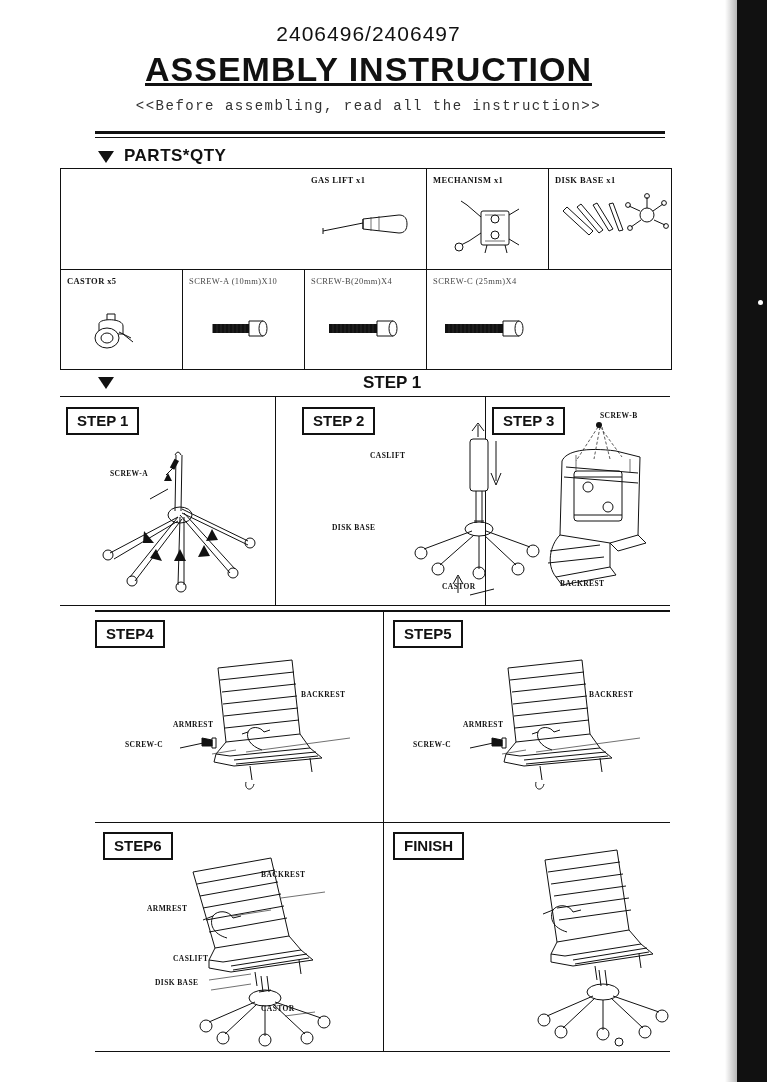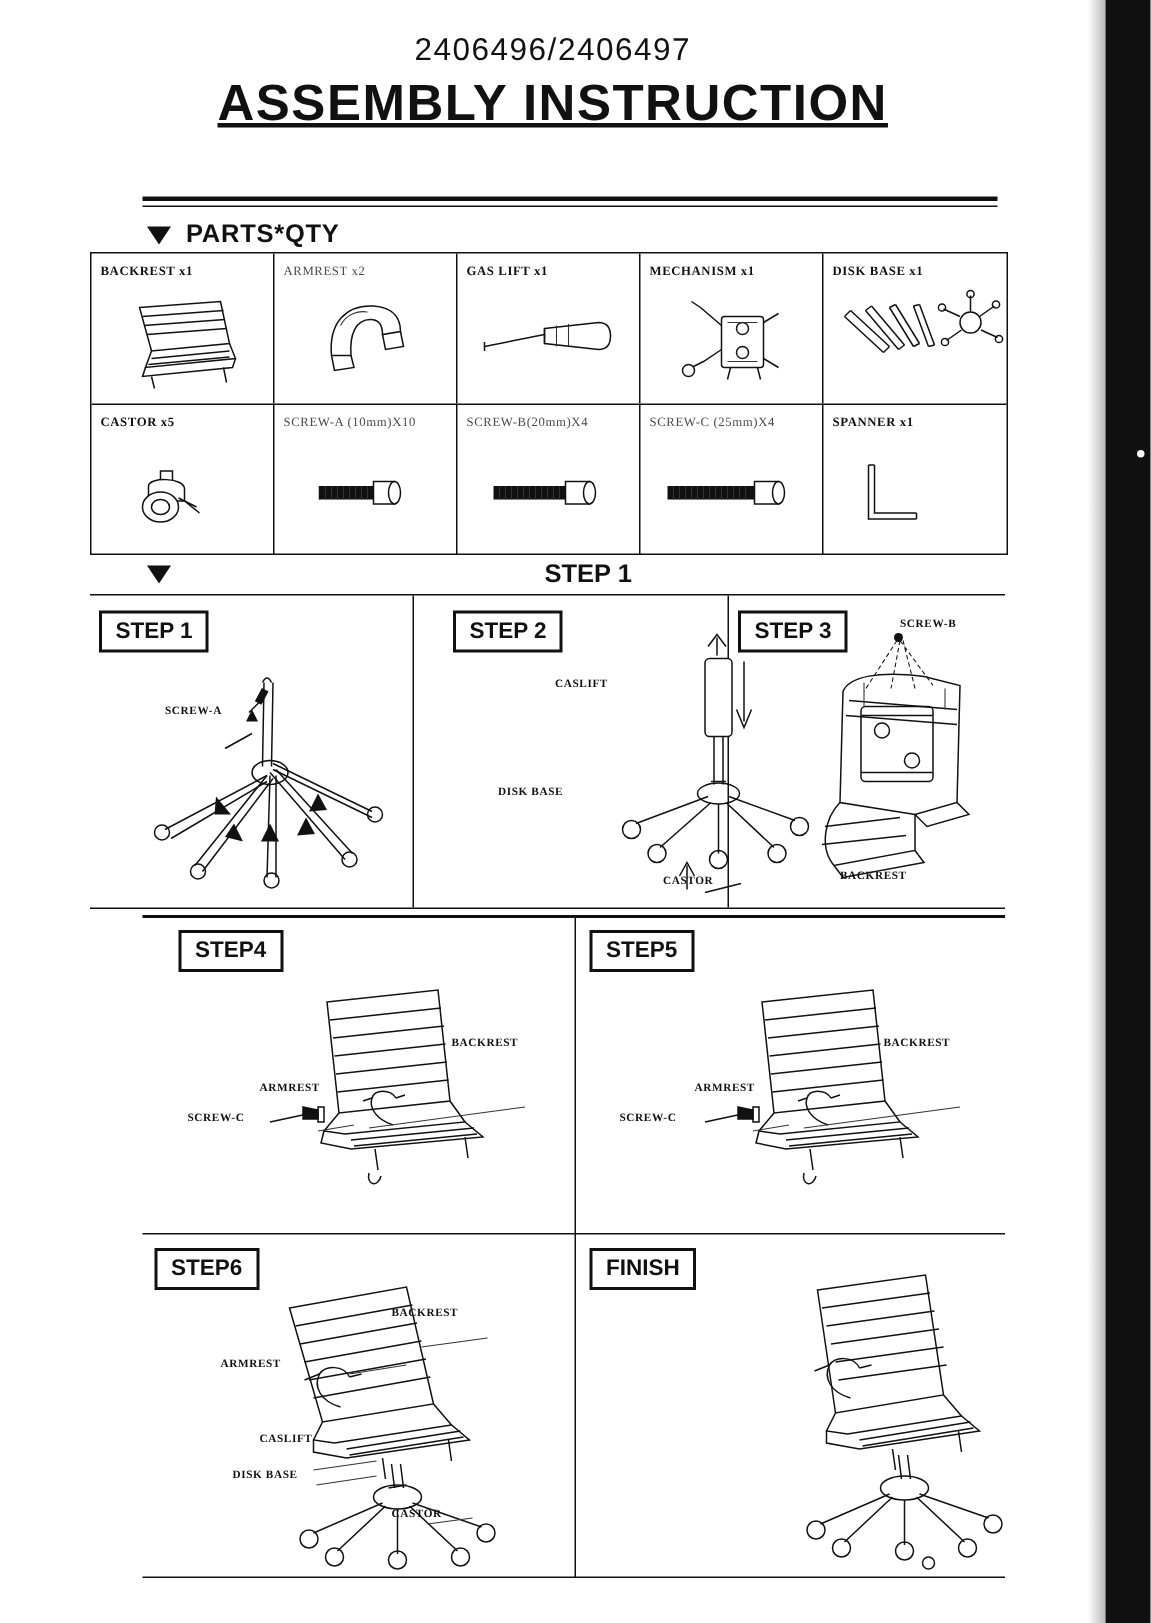--- a/index.html
+++ b/index.html
@@ -58,56 +58,33 @@
 </style>
 </head>
 <body>
 
 <div class="page">
 
   <div class="sheet">
 
     <div class="doc-code">2406496/2406497</div>
     <div class="doc-title">ASSEMBLY INSTRUCTION</div>
+    <div class="doc-sub">&lt;&lt;Before assembling, read all the instruction&gt;&gt;</div>
     <div class="rule-thick"></div>
     <div class="rule-thin"></div>
 
     <div class="sec-head" id="parts-head">
       <span class="tri"></span><span>PARTS*QTY</span>
     </div>
 
     <div class="parts-table">
 
       <div class="parts-row r1">
 
-        <div class="pcell" style="left:0;width:122px;">
-          <div class="plabel">BACKREST x1</div>
-          <div class="pic">
-            <svg viewBox="0 0 122 80" width="122" height="80">
-              <path class="ln" d="M32 18 L86 14 L92 42 L40 47 Z"></path>
-              <path class="ln" d="M34 24 L88 20 M35 30 L89 26 M37 36 L90 32"></path>
-              <path class="ln" d="M40 47 L36 58 L96 52 L92 42"></path>
-              <path class="ln" d="M36 58 L34 64 L94 58 L96 52"></path>
-              <path class="ln" d="M40 52 L92 47 M38 56 L92 51"></path>
-              <path class="ln" d="M40 64 L42 72 M88 58 L90 68"></path>
-            </svg>
-          </div>
-        </div>
-
-        <div class="pcell" style="left:122px;width:122px;">
-          <div class="plabel light">ARMREST x2</div>
-          <div class="pic">
-            <svg viewBox="0 0 122 80" width="122" height="80">
-              <path class="ln" d="M38 50 C36 28 48 16 66 17 C80 18 84 26 84 34 L72 36 C72 30 70 26 64 26 C54 26 50 36 51 50 Z"></path>
-              <path class="ln" d="M84 34 L86 44 L74 46 L72 36"></path>
-              <path class="ln" d="M38 50 L40 60 L53 58 L51 50"></path>
-              <path class="ln-t" d="M44 30 C48 22 56 20 62 21"></path>
-            </svg>
-          </div>
-        </div>
+
 
         <div class="pcell" style="left:244px;width:122px;">
           <div class="plabel">GAS LIFT  x1</div>
           <div class="pic">
             <svg viewBox="0 0 122 80" width="122" height="80">
               <path class="ln" d="M18 44 L58 36"></path>
               <path class="ln" d="M18 41 L18 47"></path>
               <path class="fillw" d="M58 32 L94 28 C100 28 102 32 102 37 C102 42 100 46 94 46 L58 42 Z"></path>
               <path class="ln" d="M58 32 L58 42"></path>
               <path class="ln-t" d="M66 30 L66 44 M74 29 L74 44"></path>
@@ -209,30 +186,20 @@
           <div class="pic">
             <svg viewBox="0 0 122 80" width="122" height="80">
               <rect x="18" y="36" width="58" height="9" fill="#111"></rect>
               <path class="fillw" d="M76 33 L92 33 L92 48 L76 48 Z"></path>
               <ellipse class="fillw" cx="92" cy="40.5" rx="4" ry="7.5"></ellipse>
               <path class="ln-t" stroke="#fff" d="M22 36 L22 45 M26 36 L26 45 M30 36 L30 45 M34 36 L34 45 M38 36 L38 45 M42 36 L42 45 M46 36 L46 45 M50 36 L50 45 M54 36 L54 45 M58 36 L58 45 M62 36 L62 45 M66 36 L66 45 M70 36 L70 45"></path>
             </svg>
           </div>
         </div>
 
-        <div class="pcell" style="left:488px;width:122px;">
-          <div class="plabel">SPANNER x1</div>
-          <div class="pic">
-            <svg viewBox="0 0 122 80" width="122" height="80">
-              <path class="ln" d="M34 22 L34 54 L62 54" stroke-width="2"></path>
-              <path class="ln" d="M30 22 L30 58 L62 58" stroke-width="2"></path>
-              <path class="ln" d="M30 22 L34 22 M62 54 L62 58"></path>
-            </svg>
-          </div>
-        </div>
       </div>
     </div>
 
     <div class="sec-head" id="program-head">
       <span class="tri"></span>
     </div>
     <div id="program-step1">STEP 1</div>
 
     <div class="steps-top">
       <div class="vline" style="left:215px;top:0;height:208px;"></div>
@@ -315,21 +282,21 @@
         </g>
         <path class="ln-t" d="M86 40 L86 56 M140 44 L140 58"></path>
       </svg>
     </div>
 
     <div class="steps-bot">
       <div class="grid-h"></div>
       <div class="grid-v"></div>
       <div class="bot-rule"></div>
 
-      <div class="step-badge" style="left:24px;top:8px;">STEP4</div>
+      <div class="step-badge" style="left:0;top:8px;">STEP4</div>
       <div class="cap b" style="left:206px;top:78px;">BACKREST</div>
       <div class="cap b" style="left:78px;top:108px;">ARMREST</div>
       <div class="cap b" style="left:30px;top:128px;">SCREW-C</div>
       <svg style="position:absolute;left:55px;top:38px;" width="230" height="166" viewBox="0 0 230 166">
         <g class="ln">
           <path d="M68 18 L142 10 L150 84 L76 92 Z"></path>
           <path d="M70 30 L144 22 M72 42 L146 34 M73 54 L147 46 M74 66 L148 58 M75 78 L149 70"></path>
           <path d="M76 92 L66 104 L80 106 L160 98 L150 84"></path>
           <path d="M66 104 L64 112 L84 116 L172 108 L160 98"></path>
           <path d="M84 110 L166 102 M86 114 L168 106"></path>

